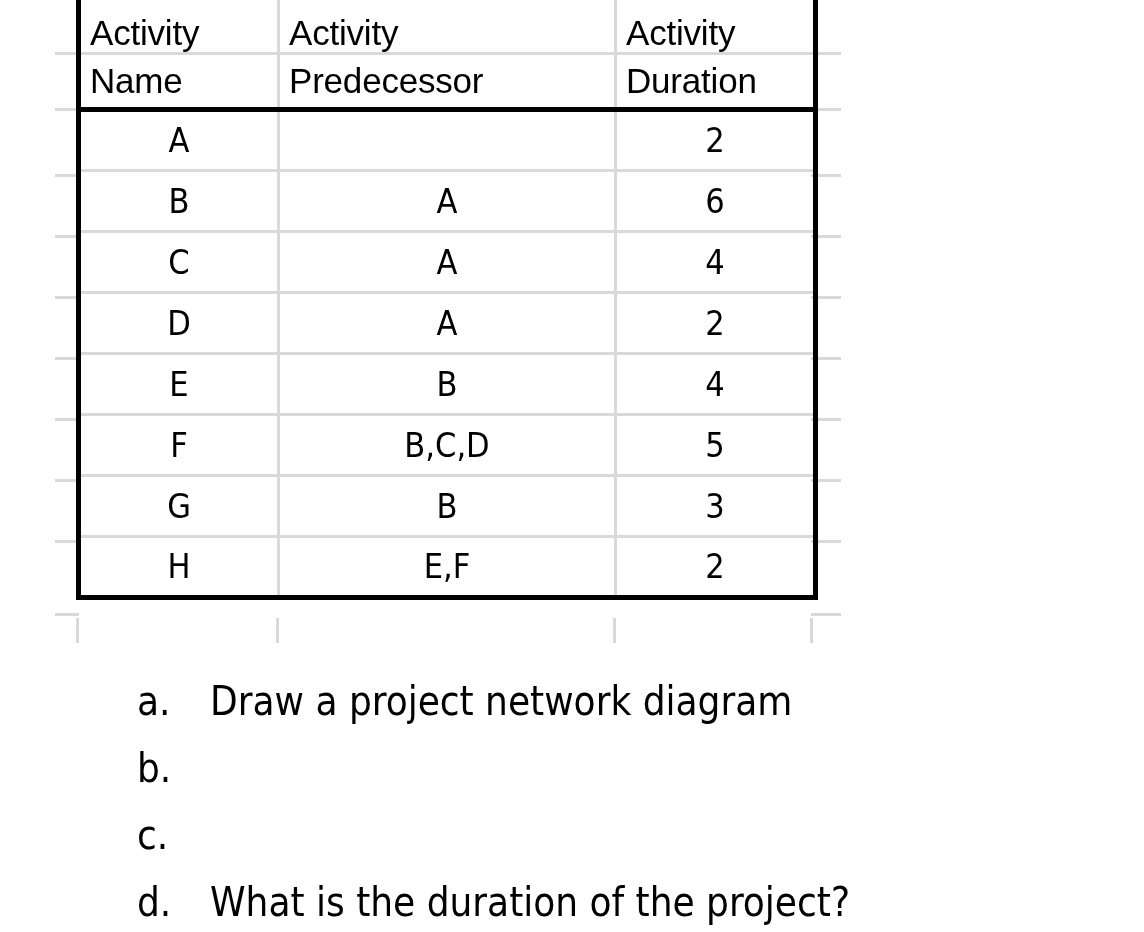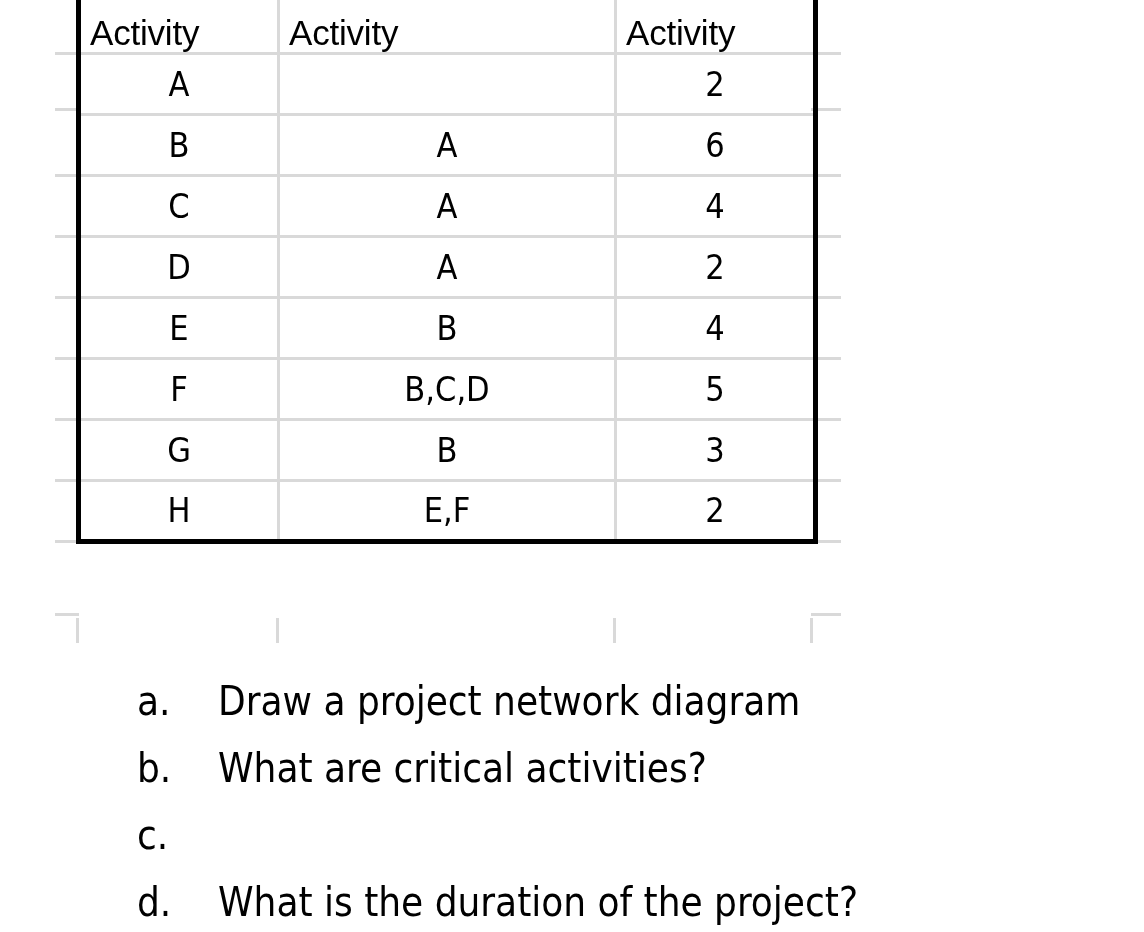--- a/index.html
+++ b/index.html
@@ -120,21 +120,21 @@
   }
   #question-list .marker {
     position: absolute;
     left: 137px;
     top: 0;
     width: 60px;
     text-align: left;
   }
   #question-list .qtext {
     position: absolute;
-    left: 218px;
+    left: 210px;
     top: 0;
     text-align: right;
   }
 </style>
 </head>
 <body>
 
 <div id="sheet">
 
   <div class="stub-h" style="left:55px; top:52px;  width:24px;"></div>
@@ -169,20 +169,25 @@
       <col class="c1">
         <col class="c2">
         <col class="c3">
     </colgroup>
     <thead>
       <tr class="hdr-top">
         <th>Activity</th>
         <th>Activity</th>
         <th>Activity</th>
       </tr>
+      <tr class="hdr-bot">
+        <th>Name</th>
+        <th>Predecessor</th>
+        <th>Duration</th>
+      </tr>
     </thead>
     <tbody>
       <tr>
         <td class="col-name">A</td>
         <td class="col-pred"></td>
         <td class="col-dur">2</td>
       </tr>
       <tr>
         <td class="col-name">B</td>
         <td class="col-pred">A</td>
@@ -223,21 +228,20 @@
 
 </div>
 
 <ol id="question-list">
   <li>
     <span class="marker">a.</span>
     <span class="qtext">Draw a project network diagram</span>
   </li>
   <li>
     <span class="marker">b.</span>
-    <span class="qtext">What are critical activities?</span>
   </li>
   <li>
     <span class="marker">c.</span>
   </li>
   <li>
     <span class="marker">d.</span>
     <span class="qtext">What is the duration of the project?</span>
   </li>
 </ol>
 

